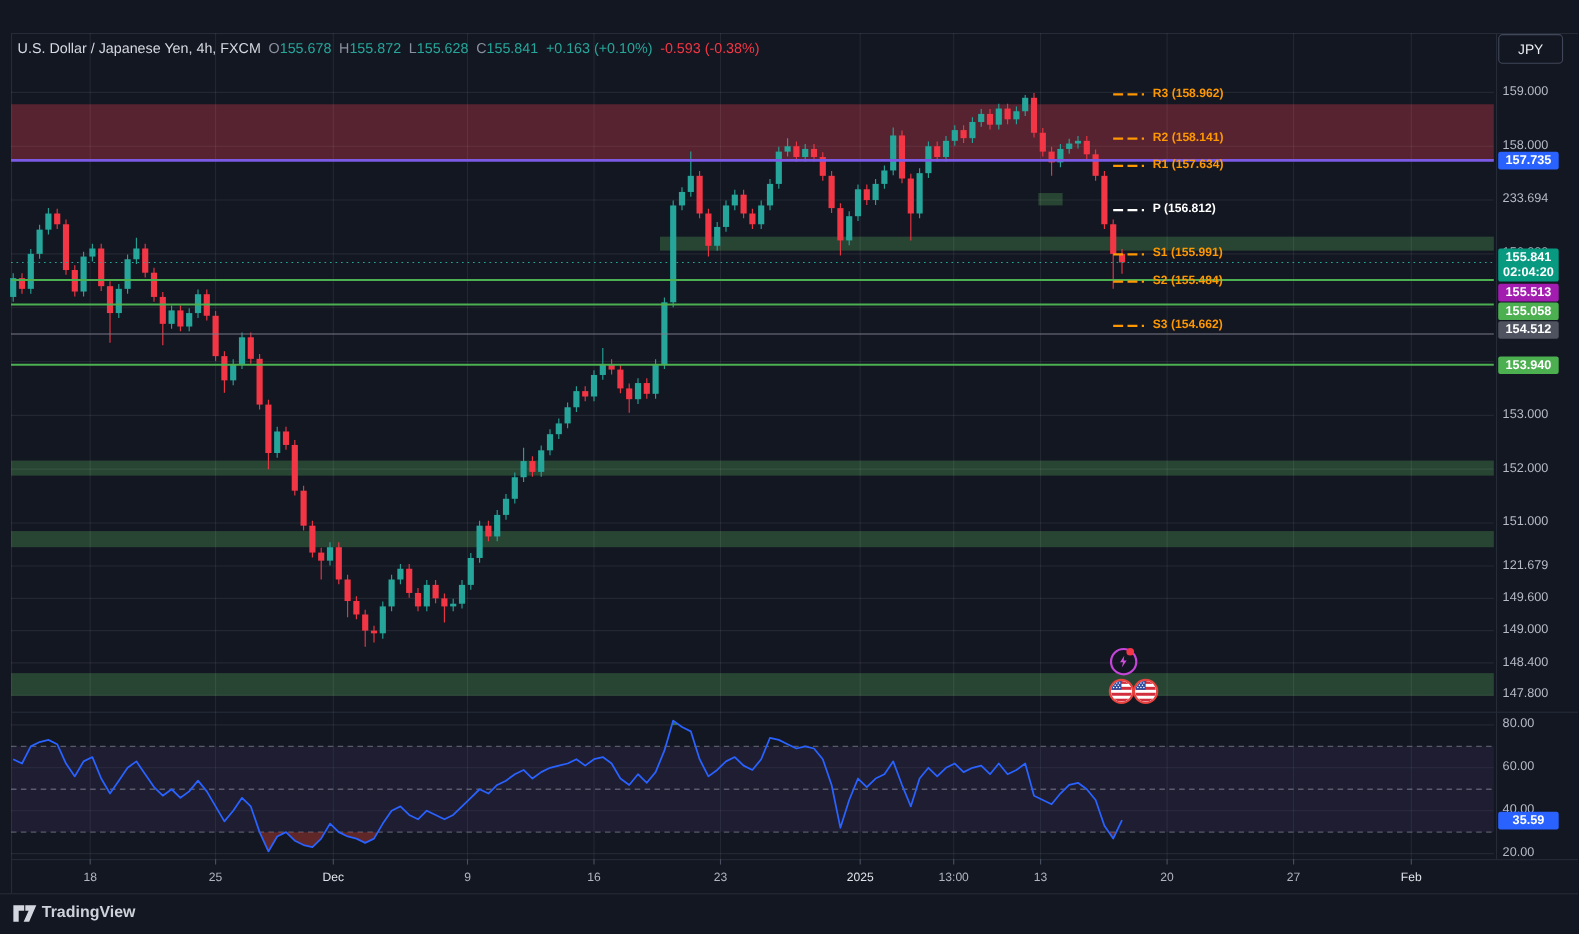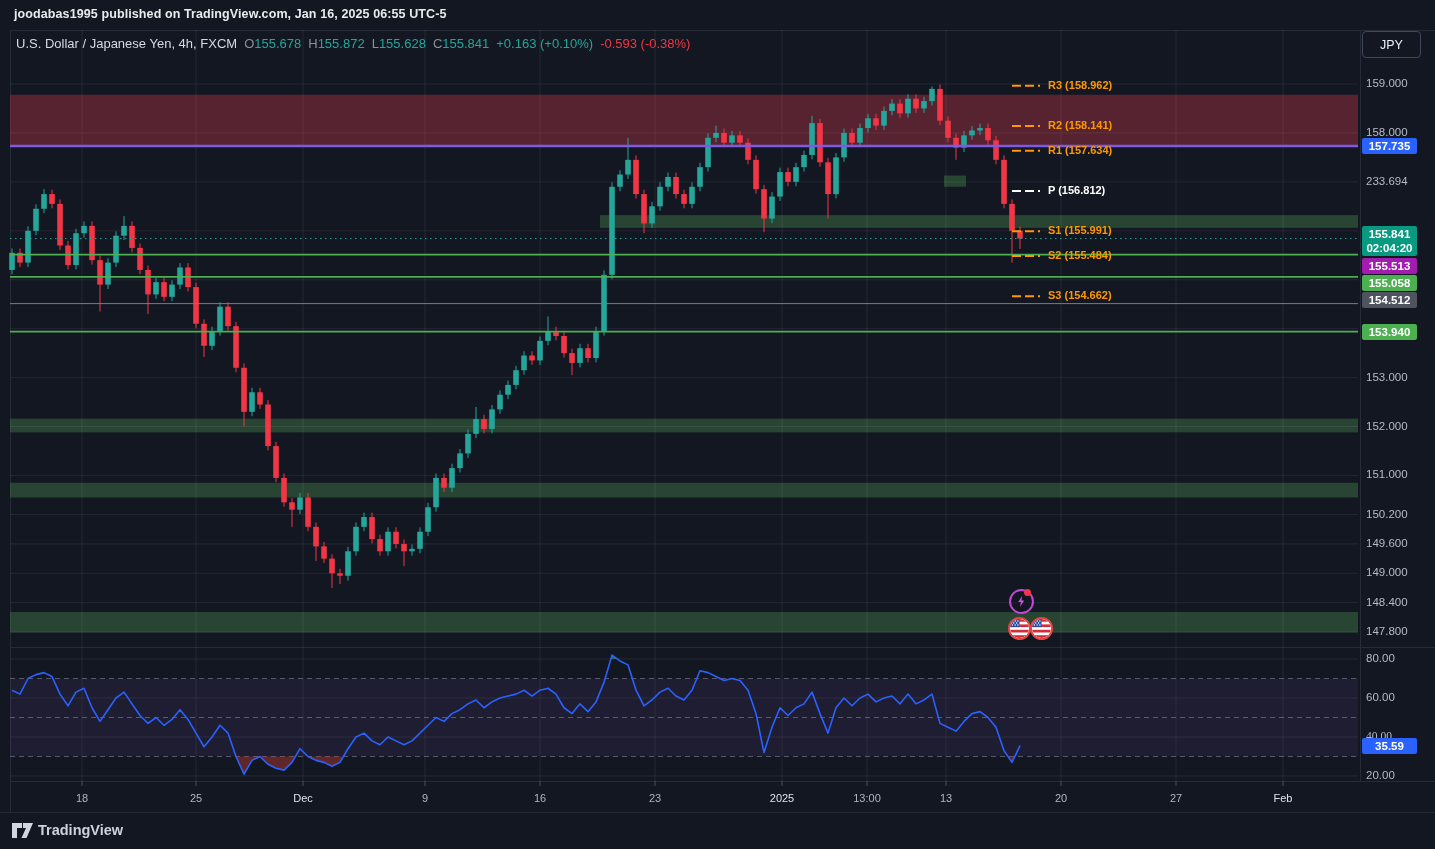--- a/index.html
+++ b/index.html
@@ -26,21 +26,20 @@
   .event-icon{position:absolute;border-radius:50%;display:flex;align-items:center;justify-content:center;cursor:pointer;}
   .lightning-circle{width:21px;height:21px;border:2px solid #c445d8;background:rgba(19,23,34,.4);}
   .red-dot{position:absolute;width:7px;height:7px;border-radius:50%;background:#f23645;left:1024px;top:589px;}
   .flag-circle{width:19px;height:19px;border:2px solid #e8433f;overflow:hidden;background:#fff;}
 </style>
 </head>
 <body>
 
 <div class="stage">
 
-  <div class="abs published">joodabas1995 published on TradingView.com, Jan 16, 2025 06:55 UTC-5</div>
 
   <div class="abs border-line" style="left:10px;top:30px;width:1425px;height:1px;"></div>
   <div class="abs border-line" style="left:10px;top:30px;width:1px;height:782px;"></div>
   <div class="abs border-line" style="left:1360px;top:30px;width:1px;height:751px;"></div>
   <div class="abs border-line" style="left:10px;top:647px;width:1425px;height:1px;"></div>
   <div class="abs border-line" style="left:10px;top:781px;width:1425px;height:1px;"></div>
   <div class="abs border-line" style="left:0px;top:812px;width:1435px;height:1px;"></div>
 
   <svg id="chart" class="abs" style="left:0;top:0;" width="1435" height="849">
       <g>
@@ -391,28 +390,28 @@
   <div class="abs jpy-btn">JPY</div>
 
   <div id="price-labels">
       <div class="tick-label" style="top: 77px;">159.000</div>
       <div class="tick-label" style="top: 125.93px;">158.000</div>
       <div class="tick-label" style="top: 174.86px;">233.694</div>
       <div class="tick-label" style="top: 223.79px;">156.000</div>
       <div class="tick-label" style="top: 370.58px;">153.000</div>
       <div class="tick-label" style="top: 419.51px;">152.000</div>
       <div class="tick-label" style="top: 468.44px;">151.000</div>
-      <div class="tick-label" style="top: 507.584px;">150.200</div>
+      <div class="tick-label" style="top: 507.584px;">121.679</div>
       <div class="tick-label" style="top: 536.942px;">149.600</div>
       <div class="tick-label" style="top: 566.3px;">149.000</div>
       <div class="tick-label" style="top: 595.658px;">148.400</div>
       <div class="tick-label" style="top: 625.016px;">147.800</div>
       <div class="tick-label" style="top: 652px;">80.00</div>
       <div class="tick-label" style="top: 691px; text-align: center;">60.00</div>
-      <div class="tick-label" style="top: 730px; font-family: Liberation Serif, serif;">40.00</div>
+      <div class="tick-label" style="top: 730px;">40.00</div>
       <div class="tick-label" style="top: 769px;">20.00</div>
       <div class="chip" style="top: 137.896px; height: 16px; background: rgb(41, 98, 255);">
         <div>157.735</div>
       </div>
       <div class="chip" style="top: 226px; height: 30px; background: rgb(8, 153, 129);">
         <div>155.841</div>
         <div>02:04:20</div>
       </div>
       <div class="chip" style="top: 258px; height: 16px; background: #a21caf;">
         <div>155.513</div>

